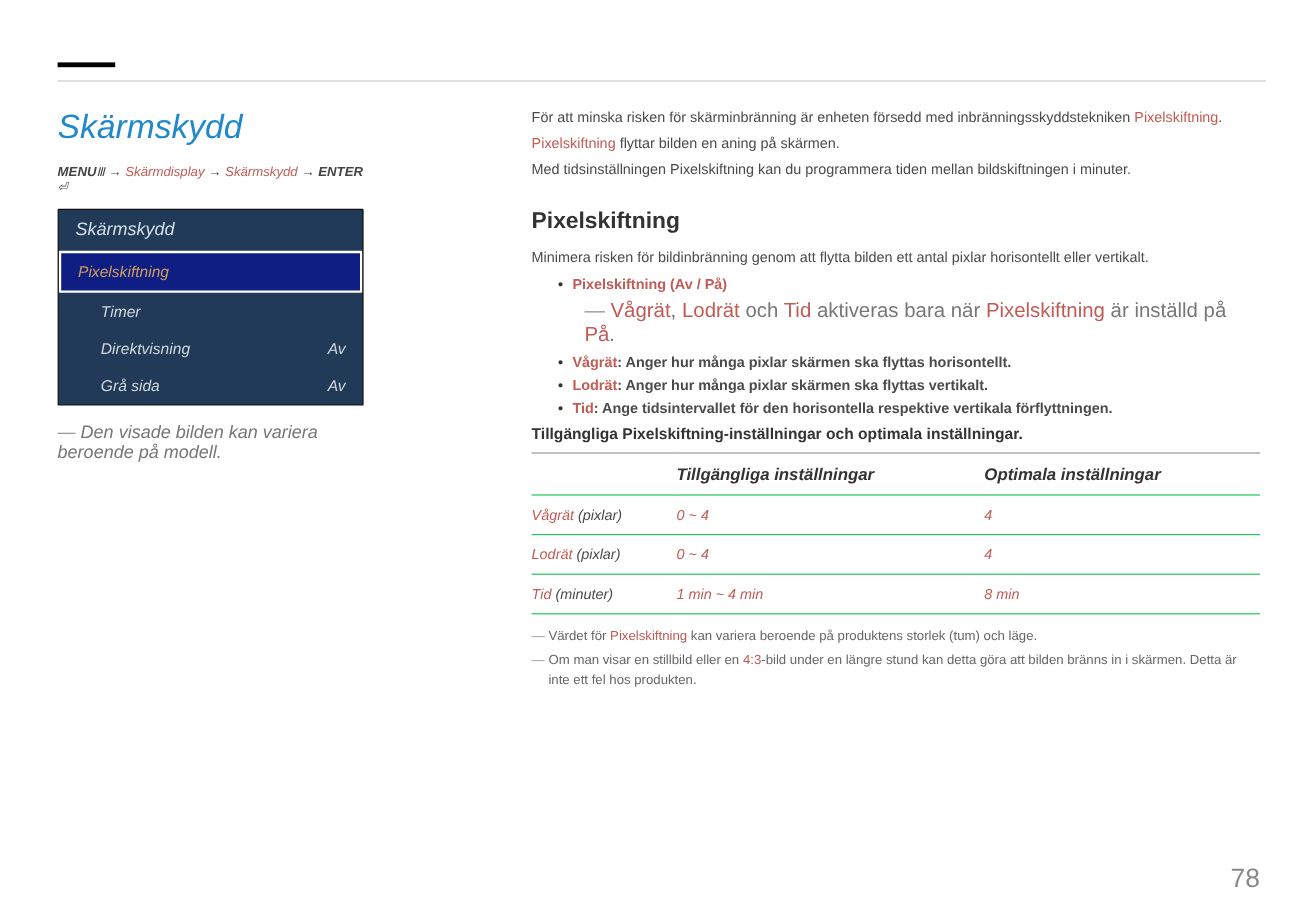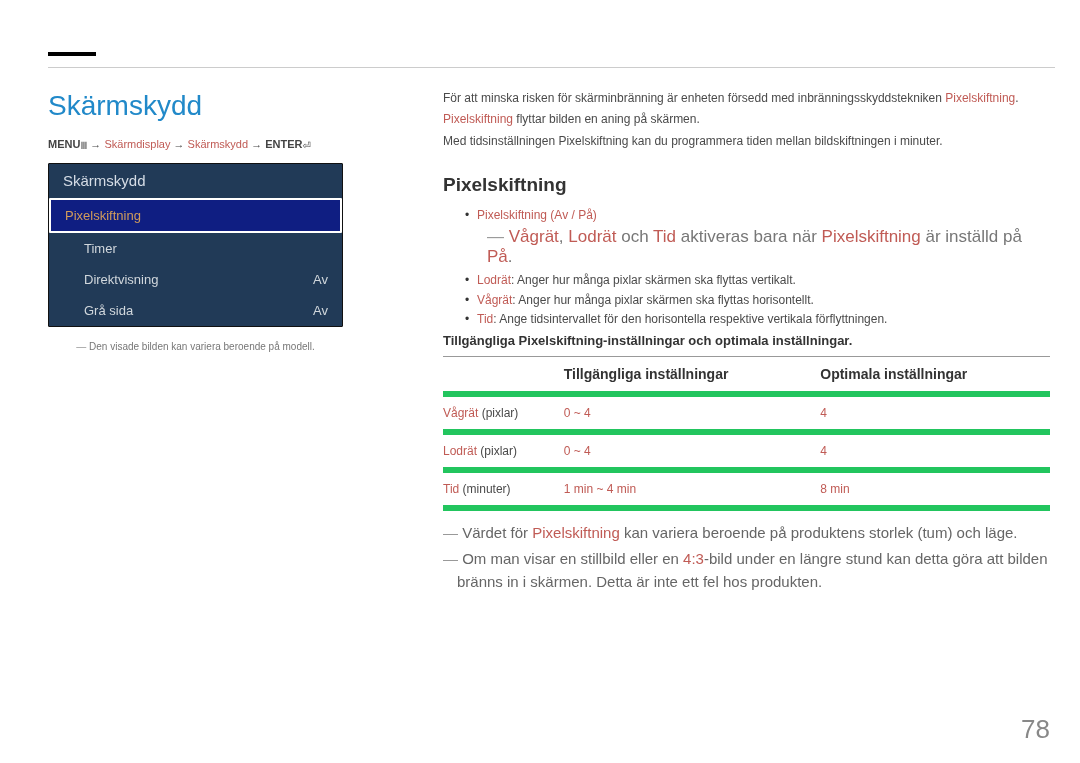--- a/index.html
+++ b/index.html
@@ -24,21 +24,21 @@
   top: 67px;
   left: 48px;
   right: 25px;
   height: 1px;
   background: #ccc;
 }
 .page-number {
   position: absolute;
   bottom: 18px;
   right: 30px;
-  font-size: 26px;
+  font-size: 22px;
   color: #888;
 }
 .container {
   position: absolute;
   top: 90px;
   left: 48px;
   right: 30px;
   bottom: 50px;
 }
 .main-title {
@@ -50,21 +50,22 @@
 .breadcrumb {
   font-size: 11px;
   color: #444;
   margin-bottom: 12px;
 }
 .breadcrumb .hl { color: #c05b55; margin-top: 10px; }
 .breadcrumb .bold { font-weight: bold; }
 .menu-icon { display: inline-block; font-size: 10px; vertical-align: middle; }
 .left-col {
   float: left;
-  width: 295px;
+  width: 255px;
+  font-style: italic;
 }
 .right-col {
   margin-left: 395px;
 }
 .tv-panel {
   background: #213a57;
   border: 1px solid #111;
   border-radius: 1px;
   overflow: hidden;
   margin-top: 4px;
@@ -83,24 +84,23 @@
   margin-left: 21px;
 }
 .tv-item.selected {
   background: #0f1e82;
   color: #d29c5b;
   border: 2px solid #fff;
   border-radius: 1px;
   margin: 0;
 }
 .footnote-left {
-  font-size: 10px;
+  font-size: 15px;
   color: #777;
   margin-top: 14px;
-  text-align: center;
 }
 .footnote-left::before {
   content: "― ";
   color: #999;
 }
 .para {
   font-size: 12px;
   color: #4a4a4a;
   line-height: 1.45;
   margin-bottom: 4px;
@@ -110,20 +110,21 @@
   font-size: 19px;
   font-weight: bold;
   color: #333;
   margin-top: 24px;
   margin-bottom: 10px;
 }
 ul.bullets {
   list-style: none;
   margin-left: 22px;
   margin-top: 2px;
+  font-weight: bold;
 }
 ul.bullets li {
   font-size: 12px;
   color: #4a4a4a;
   line-height: 1.6;
   position: relative;
   padding-left: 12px;
 }
 ul.bullets li::before {
   content: "•";
@@ -152,33 +153,34 @@
 .tbl {
   width: 100%;
   border-collapse: collapse;
   margin-top: 6px;
 }
 .tbl th, .tbl td {
   text-align: left;
   padding: 9px 4px 9px 0;
   font-size: 12px;
   border-top: 1px solid #999;
-  border-bottom: 6px solid #22c55e;
+  border-bottom: 1px solid #22c55e;
+  font-style: italic;
 }
 .tbl th {
   font-size: 14px;
   font-weight: bold;
   color: #333;
 }
 .tbl th:first-child {
   color: transparent;
 }
 .note-block { margin-top: 10px; }
 .note-line {
-  font-size: 15px;
+  font-size: 11px;
   color: #666;
   line-height: 1.55;
   margin-left: 14px;
   text-indent: -14px;
   margin-bottom: 3px;
 }
 .note-line::before {
   content: "― ";
   color: #999;
 }
@@ -227,35 +229,36 @@
   <div class="right-col">
     <p class="para">
       <span>För att minska risken för skärminbränning är enheten försedd med inbränningsskyddstekniken </span><span class="hl-orange">Pixelskiftning</span><span>.</span>
     </p>
     <p class="para">
       <span class="hl-orange">Pixelskiftning</span><span> flyttar bilden en aning på skärmen.</span>
     </p>
     <p class="para">Med tidsinställningen Pixelskiftning kan du programmera tiden mellan bildskiftningen i minuter.</p>
 
     <h2 class="section-title">Pixelskiftning</h2>
+    <p class="para">Minimera risken för bildinbränning genom att flytta bilden ett antal pixlar horisontellt eller vertikalt.</p>
 
     <ul class="bullets">
       <li>
         <span class="hl-orange">Pixelskiftning</span><span class="hl-orange"> (Av / På)</span>
       </li>
     </ul>
     <div class="sub-note">
       <span class="hl-orange">Vågrät</span>, <span class="hl-orange">Lodrät</span> och <span class="hl-orange">Tid</span><span> aktiveras bara när </span><span class="hl-orange">Pixelskiftning</span><span> är inställd på </span><span class="hl-orange">På</span><span>.</span>
     </div>
     <ul class="bullets">
       <li>
-        <span class="hl-orange">Lodrät</span><span>: Anger hur många pixlar skärmen ska flyttas vertikalt.</span>
+        <span class="hl-orange">Vågrät</span><span>: Anger hur många pixlar skärmen ska flyttas horisontellt.</span>
       </li>
       <li>
-        <span class="hl-orange">Vågrät</span><span>: Anger hur många pixlar skärmen ska flyttas horisontellt.</span>
+        <span class="hl-orange">Lodrät</span><span>: Anger hur många pixlar skärmen ska flyttas vertikalt.</span>
       </li>
       <li>
         <span class="hl-orange">Tid</span><span>: Ange tidsintervallet för den horisontella respektive vertikala förflyttningen.</span>
       </li>
     </ul>
 
     <div class="sub-heading">Tillgängliga Pixelskiftning-inställningar och optimala inställningar.</div>
 
     <table class="tbl">
       <thead>

